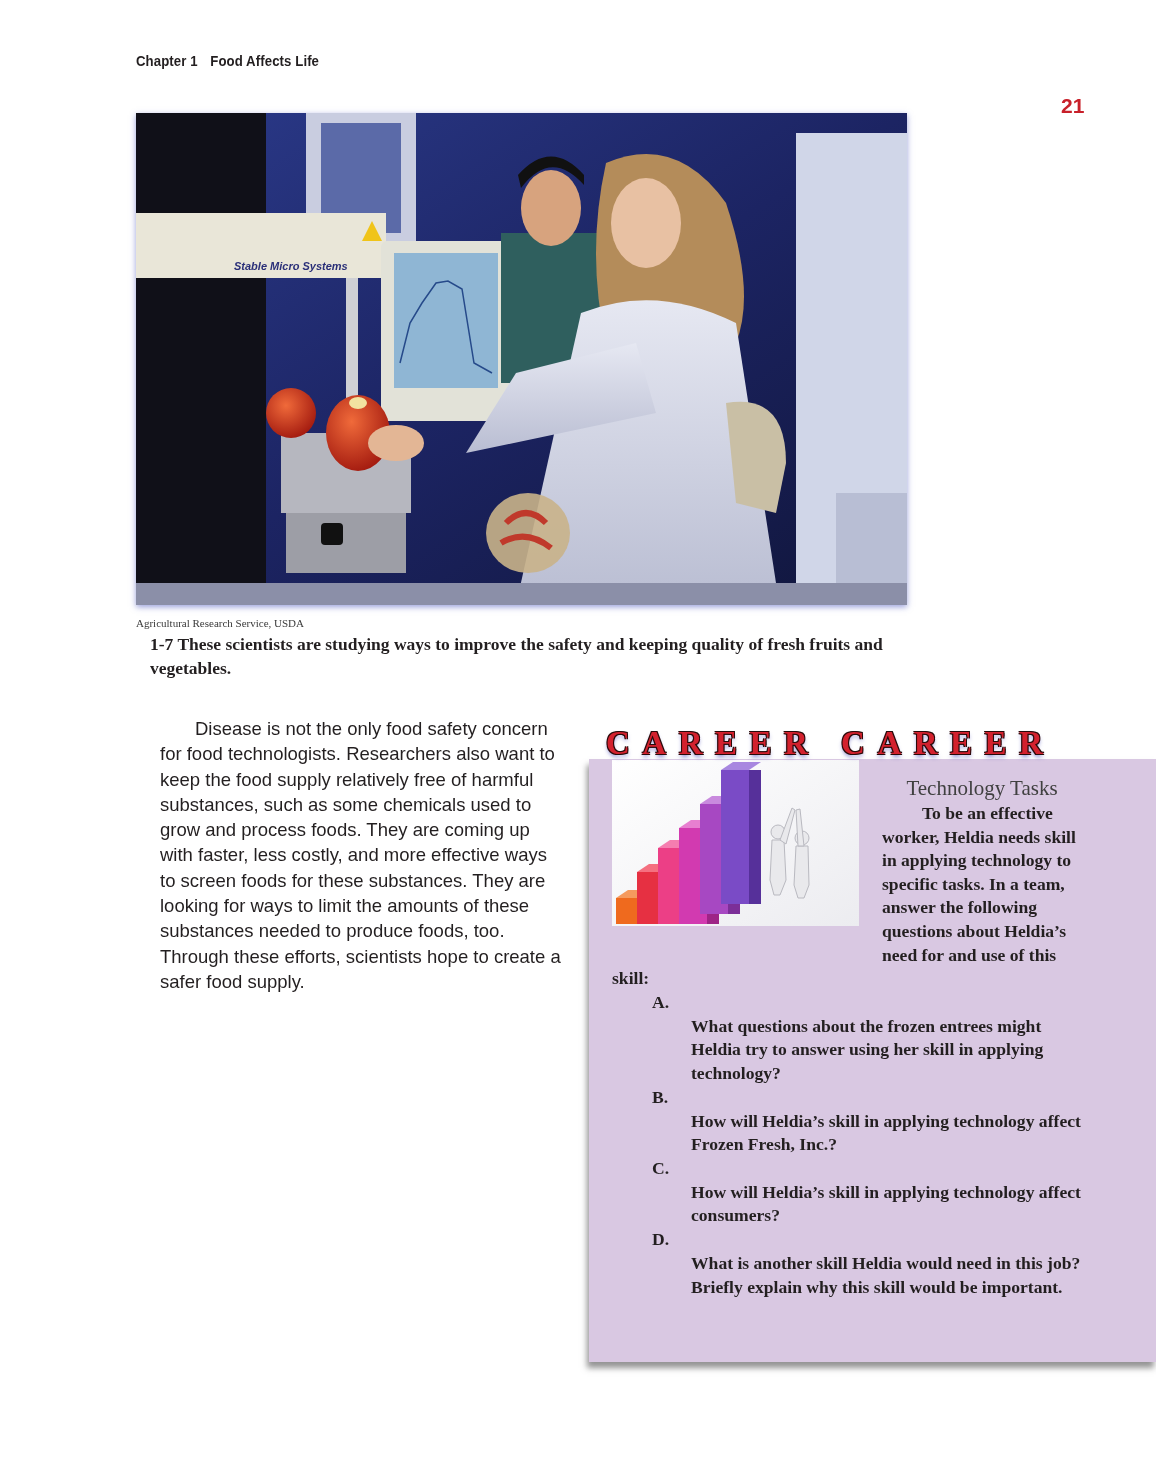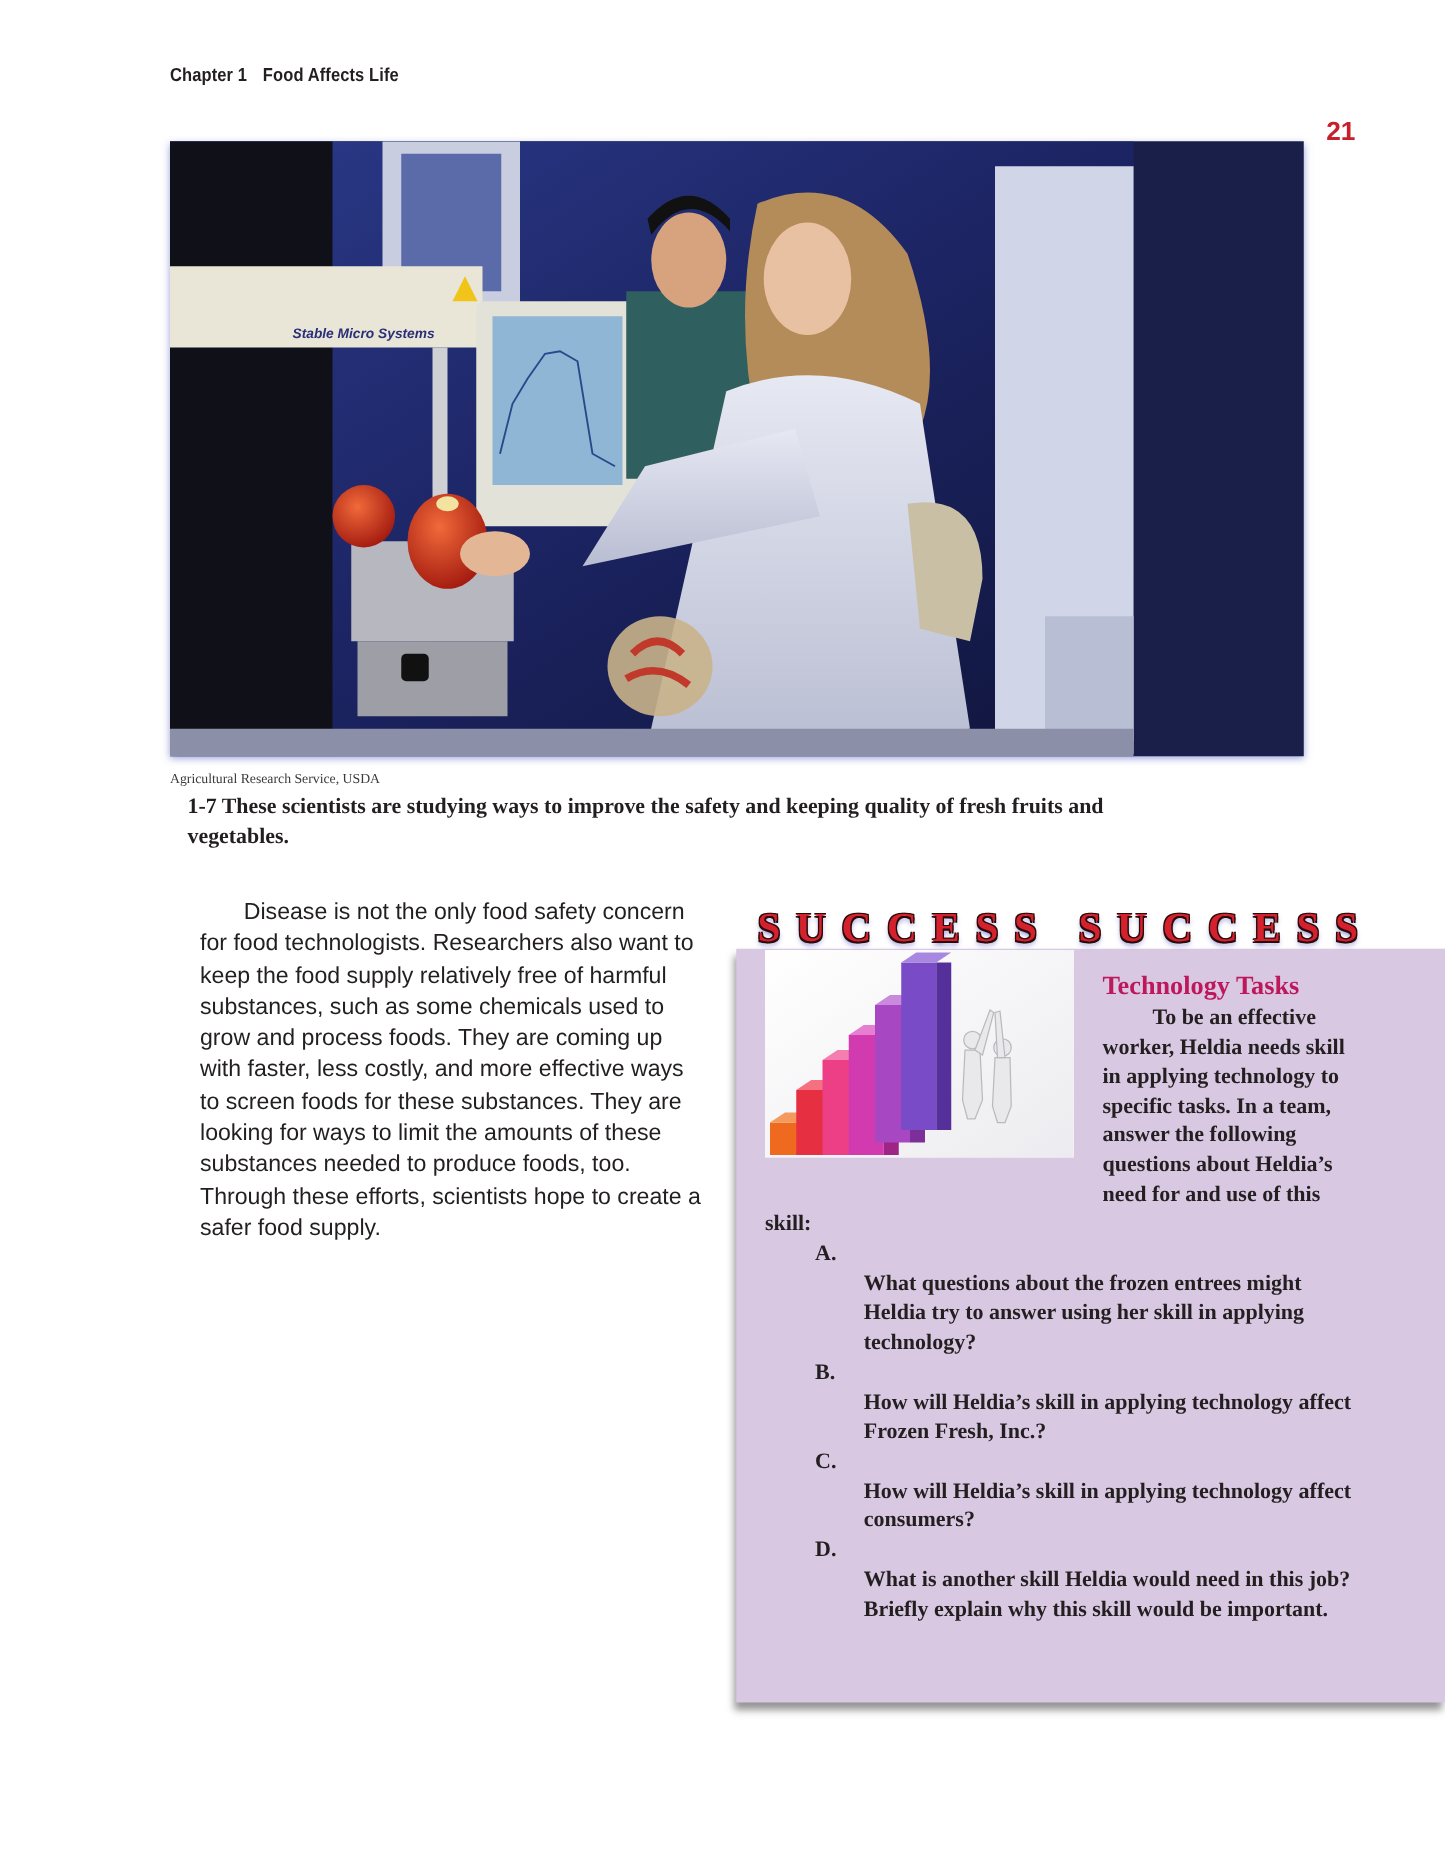--- a/index.html
+++ b/index.html
@@ -12,21 +12,21 @@
     color: #231f20; transform: scaleX(0.88); transform-origin: left top; letter-spacing: 0.1px;
   }
   .running-head .chap { margin-right: 10px; }
   .page-number {
     position: absolute; left: 1061px; top: 47px;
     font-family: "Liberation Sans", sans-serif; font-weight: bold; font-size: 21px; color: #c8202a; margin-top: 47px;
   }
 
   
   .photo {
-    position: absolute; left: 136px; top: 113px; width: 907px; height: 492px;
+    position: absolute; left: 136px; top: 113px; width: 771px; height: 492px;
     overflow: hidden; background: #1a1f4a;
     box-shadow: 0 2px 6px rgba(70, 80, 190, 0.55);
   }
   .photo svg { display: block; }
 
   .credit {
     position: absolute; left: 136px; top: 617px;
     font-family: "Liberation Serif", serif; font-size: 11px; color: #3a3a3a;
   }
   .caption {
@@ -59,21 +59,21 @@
     background: #ffffff; overflow: hidden; z-index: 2;
   }
   .career-image svg { display: block; }
 
   .career-text {
     position: absolute; left: 612px; top: 775px; width: 470px; z-index: 2;
     font-family: "Liberation Serif", serif; font-weight: bold; font-size: 17.6px; line-height: 23.6px; color: #231f20;
   }
   .float-spacer { float: left; width: 270px; height: 192px; }
   .career-heading {
-    font-family: "Liberation Serif", serif; font-weight: bold; font-size: 21px; line-height: 27px; color: #be185d;
+    font-family: "Liberation Serif", serif; font-weight: normal; font-size: 21px; line-height: 27px; color: #404040; text-align: center;
   }
   .career-text .para { text-indent: 40px; }
   .qlist { clear: both; margin-left: 40px; }
   .qitem { display: flex; }
   .qitem .letter { width: 39px; flex: none; }
   .qitem .qtext { flex: 1; width: 380px; margin-top: 24px; }
 </style>
 </head>
 <body>
 
@@ -146,21 +146,21 @@
 </div>
 
 <div class="credit">Agricultural Research Service, USDA</div>
 <div class="caption">1-7 These scientists are studying ways to improve the safety and keeping quality of fresh fruits and vegetables.</div>
 
 <div class="body-text">
   <p>Disease is not the only food safety concern for food technologists. Researchers also want to keep the food supply relatively free of harmful substances, such as some chemicals used to grow and process foods. They are coming up with faster, less costly, and more effective ways to screen foods for these substances. They are looking for ways to limit the amounts of these substances needed to produce foods, too. Through these efforts, scientists hope to create a safer food supply.</p>
 </div>
 
 <div class="career-box"></div>
-<div class="career-title">SUCCESS SUCCESS</div>
+<div class="career-title">CAREER CAREER</div>
 
 <div class="career-image">
   <svg width="247" height="166" viewBox="0 0 247 166" xmlns="http://www.w3.org/2000/svg">
     <defs>
       <linearGradient id="cbg" x1="0" y1="0" x2="1" y2="1">
         <stop offset="0" stop-color="#ffffff"></stop>
         <stop offset="1" stop-color="#ececf0"></stop>
       </linearGradient>
     </defs>
     <rect width="247" height="166" fill="url(#cbg)"></rect>

